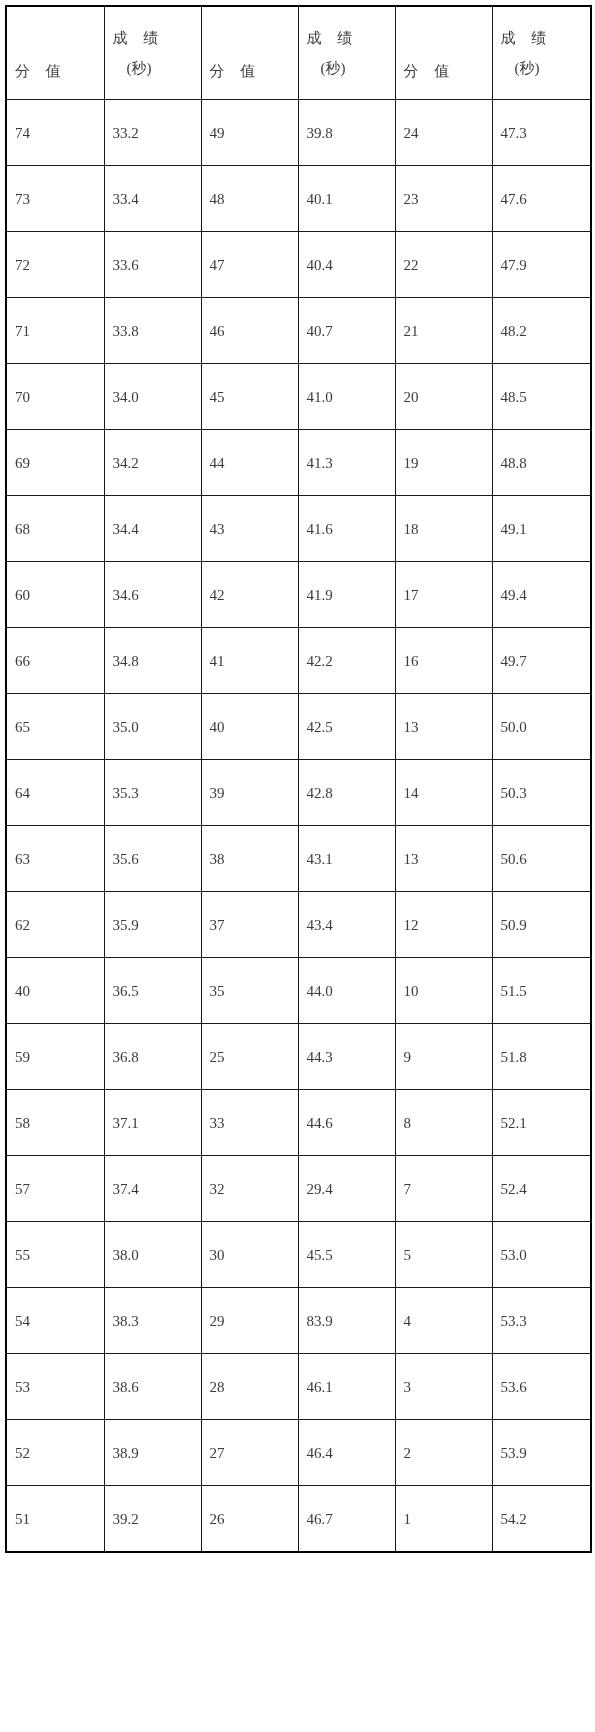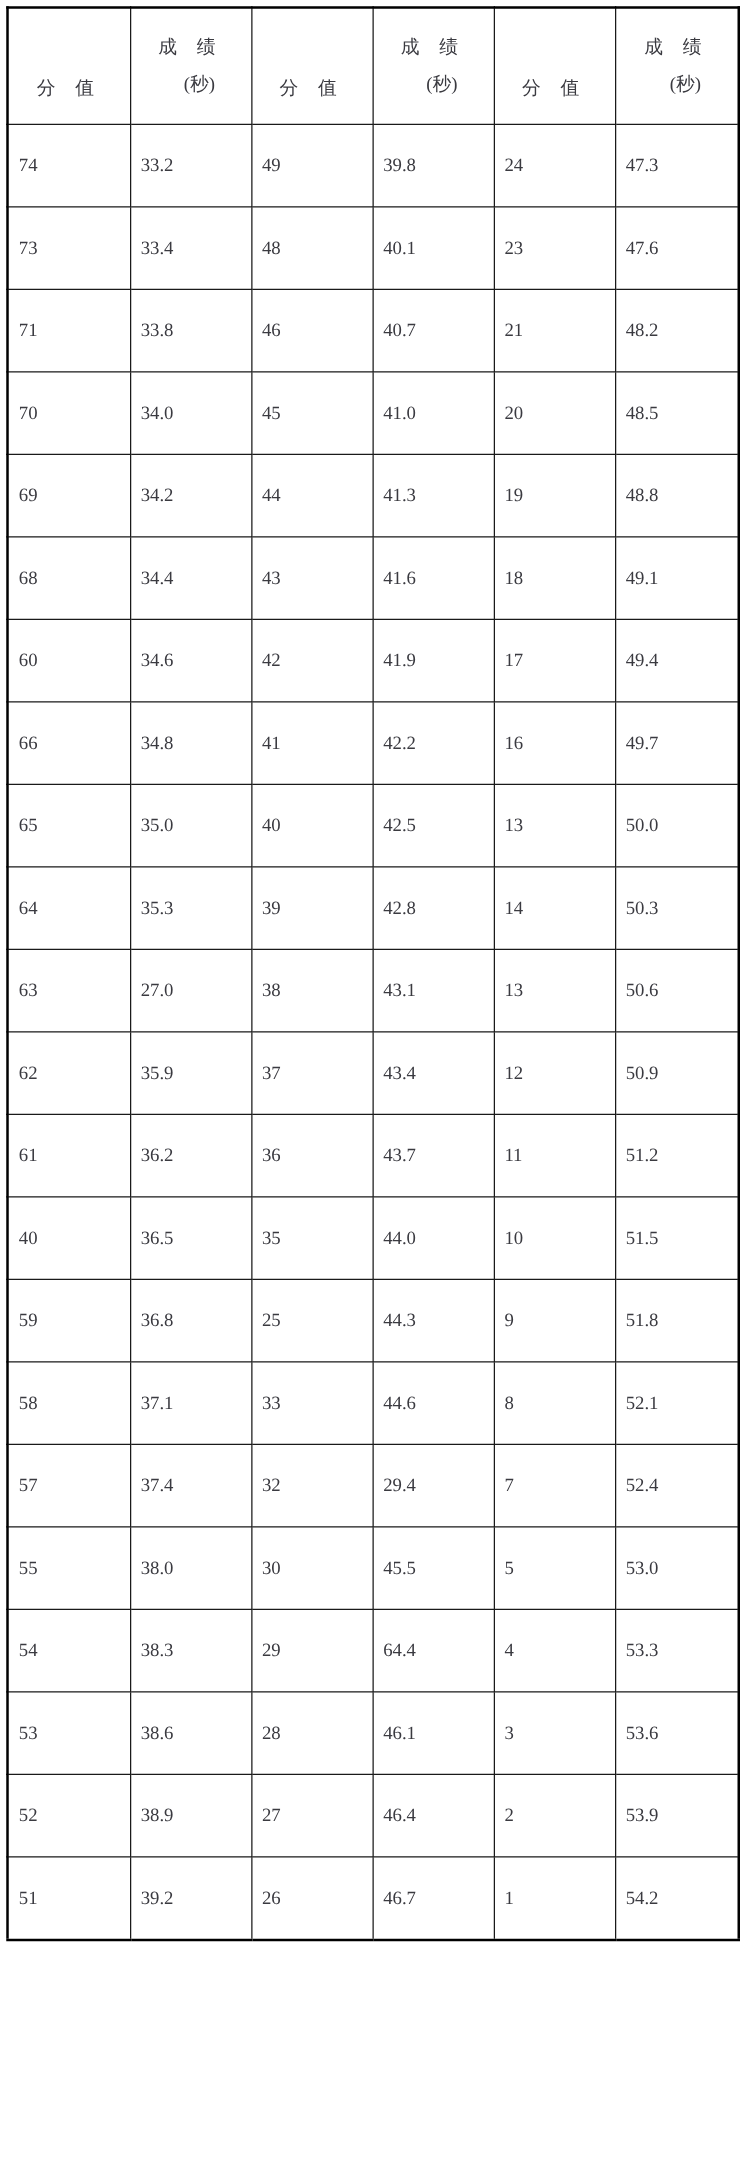--- a/index.html
+++ b/index.html
@@ -57,21 +57,20 @@
     height: 92px;
     font-weight: normal;
     font-size: 15px;
     line-height: 30px;
     border-bottom: 2px solid #000000;
     color: #2b2b30;
   }
   thead th .hdr-line {
     display: block;
     white-space: nowrap;
-    text-align: center;
   }
   thead th .hdr-main {
     letter-spacing: 6px;
   }
   thead th .hdr-sub {
     padding-left: 14px;
   }
   thead th.h-score .hdr-main {
     letter-spacing: 6px;
     margin-top: 36px;
@@ -135,20 +134,28 @@
           </tr>
           <tr>
             <td>73</td>
             <td>33.4</td>
             <td>48</td>
             <td>40.1</td>
             <td>23</td>
             <td>47.6</td>
           </tr>
           <tr>
+            <td>72</td>
+            <td>33.6</td>
+            <td>47</td>
+            <td>40.4</td>
+            <td>22</td>
+            <td>47.9</td>
+          </tr>
+          <tr>
             <td>71</td>
             <td>33.8</td>
             <td>46</td>
             <td>40.7</td>
             <td>21</td>
             <td>48.2</td>
           </tr>
           <tr>
             <td>70</td>
             <td>34.0</td>
@@ -200,43 +207,35 @@
           <tr>
             <td>64</td>
             <td>35.3</td>
             <td>39</td>
             <td>42.8</td>
             <td>14</td>
             <td>50.3</td>
           </tr>
           <tr>
             <td>63</td>
-            <td>27.0</td>
+            <td>35.6</td>
             <td>38</td>
             <td>43.1</td>
             <td>13</td>
             <td>50.6</td>
           </tr>
           <tr>
             <td>62</td>
             <td>35.9</td>
             <td>37</td>
             <td>43.4</td>
             <td>12</td>
             <td>50.9</td>
           </tr>
           <tr>
-            <td>61</td>
-            <td>36.2</td>
-            <td>36</td>
-            <td>43.7</td>
-            <td>11</td>
-            <td>51.2</td>
-          </tr>
-          <tr>
             <td>40</td>
             <td>36.5</td>
             <td>35</td>
             <td>44.0</td>
             <td>10</td>
             <td>51.5</td>
           </tr>
           <tr>
             <td>59</td>
             <td>36.8</td>
@@ -266,21 +265,21 @@
             <td>38.0</td>
             <td>30</td>
             <td>45.5</td>
             <td>5</td>
             <td>53.0</td>
           </tr>
           <tr>
             <td>54</td>
             <td>38.3</td>
             <td>29</td>
-            <td>64.4</td>
+            <td>83.9</td>
             <td>4</td>
             <td>53.3</td>
           </tr>
           <tr>
             <td>53</td>
             <td>38.6</td>
             <td>28</td>
             <td>46.1</td>
             <td>3</td>
             <td>53.6</td>

